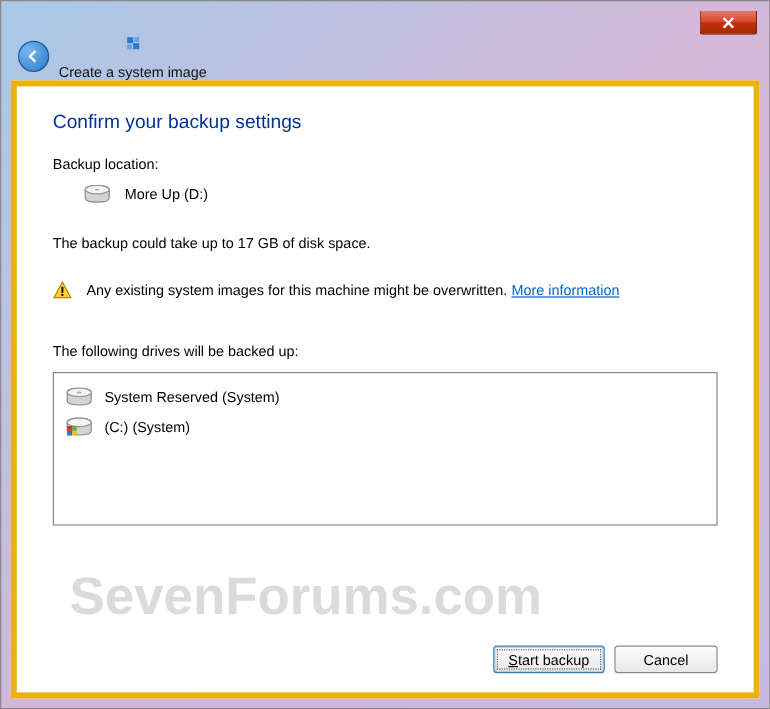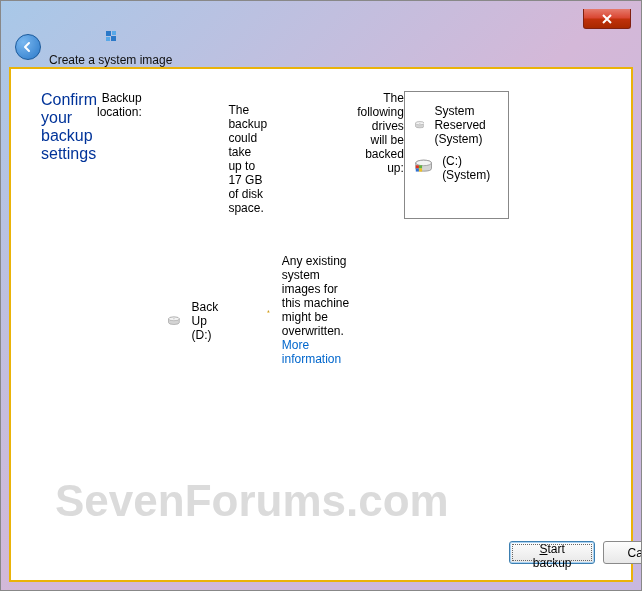--- a/index.html
+++ b/index.html
@@ -55,51 +55,52 @@
       display: flex;
       align-items: center;
       justify-content: center;
       cursor: pointer;
     }
     .back-btn svg { width: 14px; height: 14px; }
     .app-icon-title { display: flex; align-items: center; gap: 6px; color: #111; font-size: 12px; flex-direction: column; }
     .content-frame {
       flex: 1;
       background: #fff;
-      border: 2px solid #eab308;
+      border: 5px solid #eab308;
       margin-top: 4px;
       position: relative;
       padding: 22px 30px 16px 30px;
       display: flex;
+      flex-direction: column;
     }
     h1 {
       color: #003399;
       font-size: 16px;
       font-weight: normal;
       margin: 0 0 18px 0;
     }
-    .label { margin: 0 0 10px 0; text-align: right; }
+    .label { margin: 0 0 10px 0; }
     .location-row {
       display: flex;
       align-items: center;
       gap: 12px;
       padding-left: 26px;
       margin-bottom: 14px;
     }
     .drive-icon { width: 22px; height: 16px; }
     .drive-icon svg { width: 100%; height: 100%; }
     .estimate { margin-bottom: 24px; }
     .warning-row {
       display: flex;
       align-items: center;
       gap: 12px;
       margin-bottom: 36px;
     }
     .warn-icon { width: 16px; height: 16px; }
-    .link { color: #0066cc; cursor: pointer; }
+    .link { color: #0066cc; text-decoration: underline; cursor: pointer; }
     .drives-box {
       border: 1px solid #888;
       height: 128px;
       padding: 8px 10px;
     }
     .drive-row {
       display: flex;
       align-items: center;
       gap: 10px;
       padding: 4px 0;
@@ -182,21 +183,21 @@
 
     <div class="location-row">
       <span class="drive-icon">
         <svg viewBox="0 0 22 16">
           <ellipse cx="11" cy="4" rx="10" ry="3.5" fill="#e8e8e8" stroke="#888"></ellipse>
           <path d="M1 4 L1 11 Q1 14.5 11 14.5 Q21 14.5 21 11 L21 4" fill="#d4d4d4" stroke="#888"></path>
           <ellipse cx="11" cy="4" rx="10" ry="3.5" fill="#f4f4f4" stroke="#999"></ellipse>
           <ellipse cx="11" cy="4" rx="2" ry="0.8" fill="#aaa"></ellipse>
         </svg>
       </span>
-      <span>Back Up (D:)</span>
+      <span>More Up (D:)</span>
     </div>
 
     <p class="estimate">The backup could take up to 17 GB of disk space.</p>
 
     <div class="warning-row">
       <span class="warn-icon">
         <svg viewBox="0 0 16 16">
           <path d="M8 1 L15 14 L1 14 Z" fill="#ffd040" stroke="#c08000"></path>
           <rect x="7.2" y="5" width="1.6" height="5" fill="#000"></rect>
           <rect x="7.2" y="11" width="1.6" height="1.6" fill="#000"></rect>

